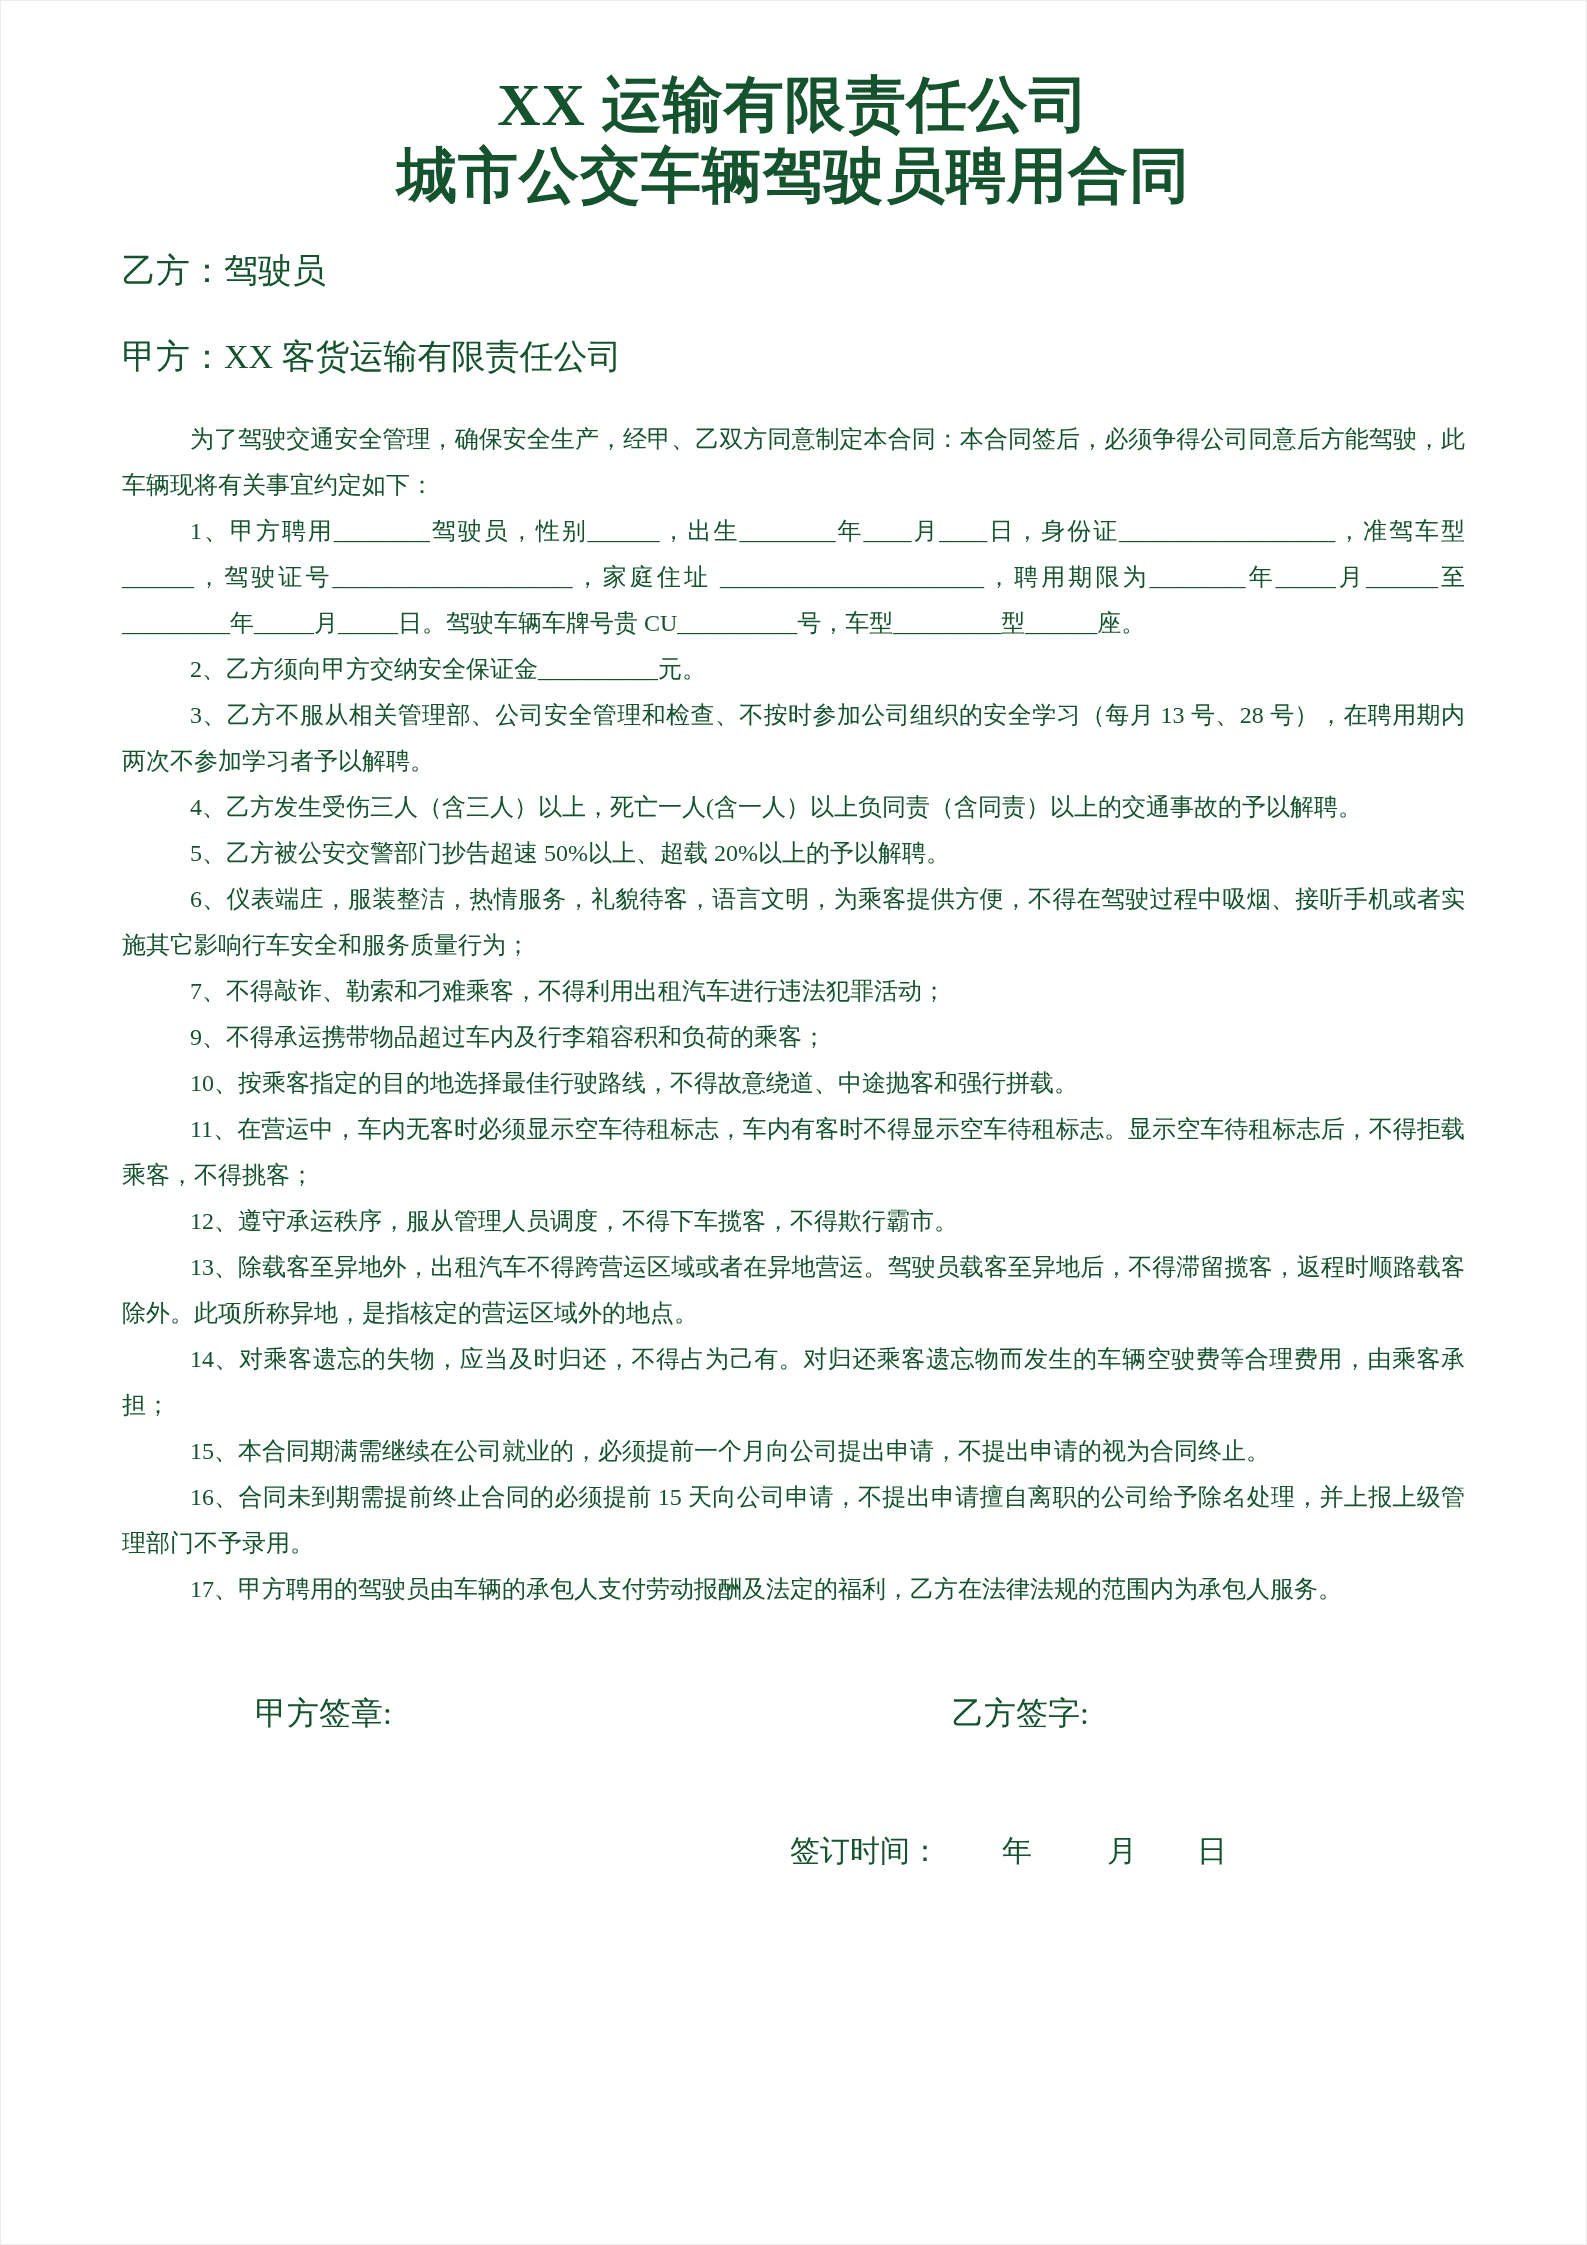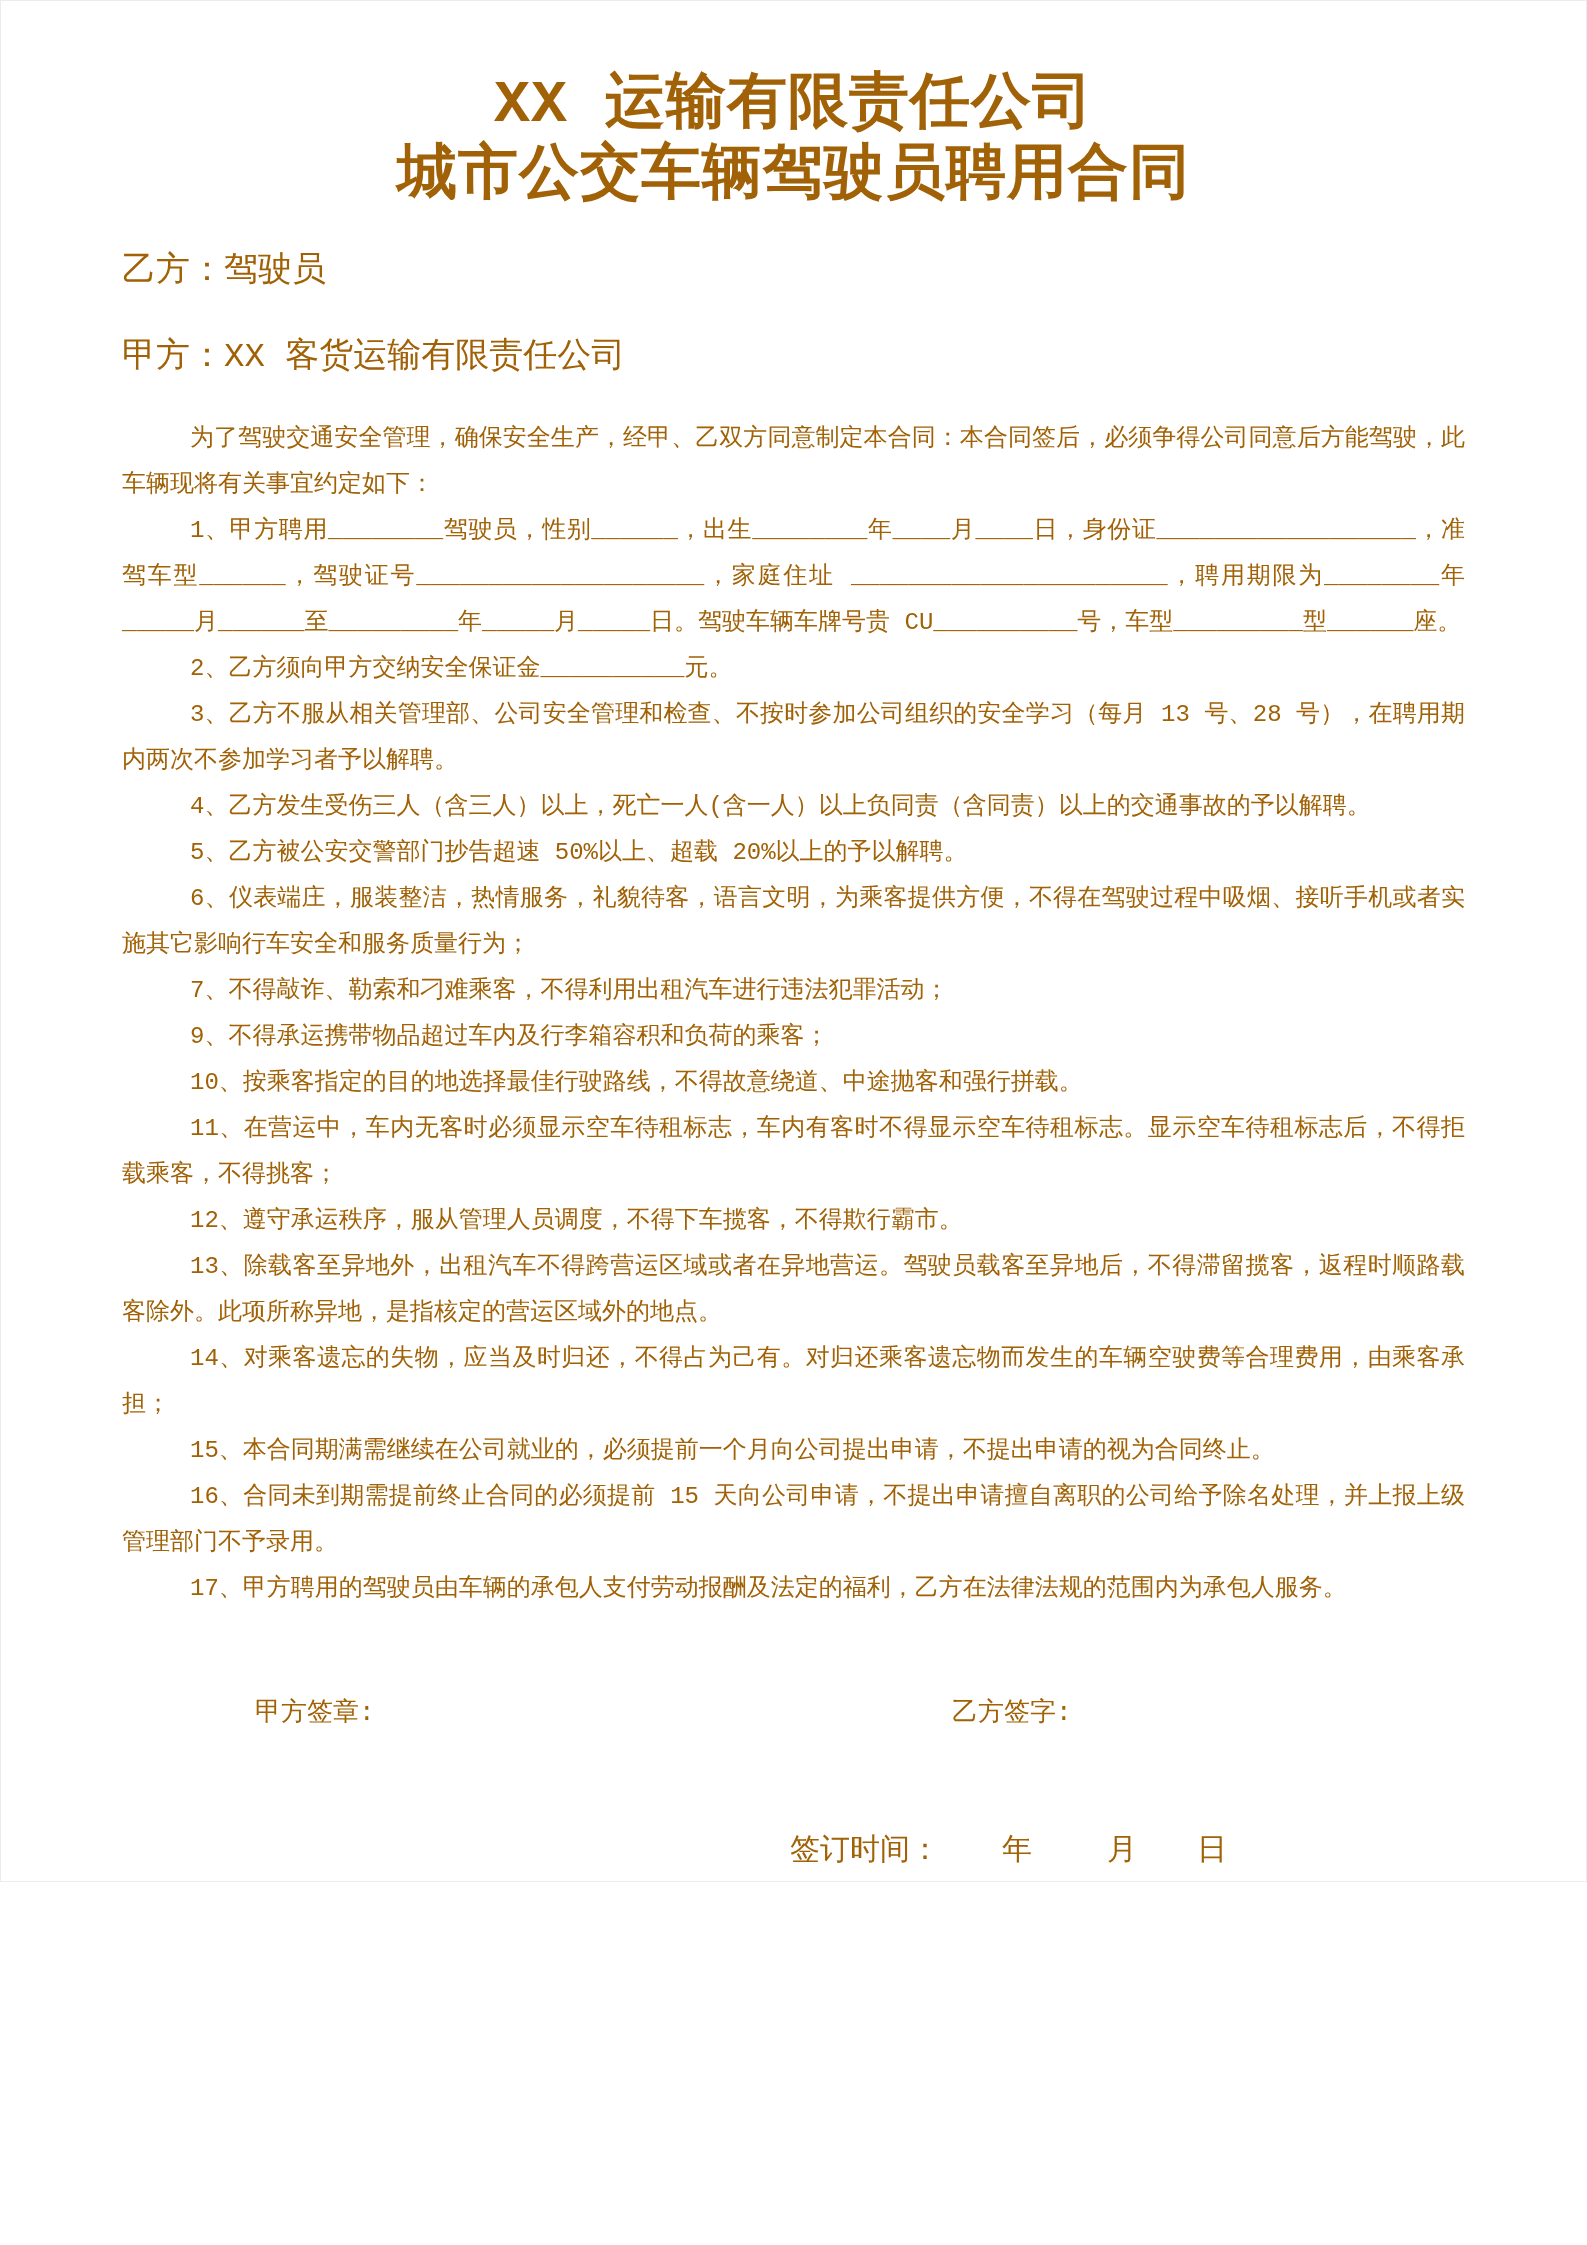--- a/index.html
+++ b/index.html
@@ -3,27 +3,27 @@
 <meta charset="utf-8">
 <style>
   html, body {
     margin: 0;
     padding: 0;
     background: #ffffff;
   }
   .page {
     position: relative;
     width: 1587px;
-    height: 1882px;
+    height: 2245px;
     box-sizing: border-box;
     background: #ffffff;
     padding: 70px 122px 0 122px;
     overflow: hidden;
-    font-family: Liberation Mono, monospace;
-    color: #a16207;
+    font-family: Liberation Serif, serif;
+    color: #14532d;
     outline: 1px solid #ececec;
     outline-offset: -1px;
   }
   .title {
     margin: 0;
     text-align: center;
     font-weight: bold;
     font-size: 60px;
     line-height: 71px;
     letter-spacing: 1px;
@@ -41,21 +41,21 @@
     font-size: 24px;
     line-height: 46px;
     text-align: justify;
   }
   .indent { text-indent: 68px; }
   .intro { margin-top: 36px; }
   .sig-row {
     position: relative;
     margin-top: 78px;
     height: 46px;
-    font-size: 26px;
+    font-size: 32px;
     line-height: 46px;
   }
   .sig-a { position: absolute; left: 133px; top: 0; }
   .sig-b { position: absolute; left: 830px; top: 0; }
   .date-row {
     margin-top: 92px;
     padding-left: 668px;
     font-size: 30px;
     line-height: 46px;
     white-space: nowrap;

